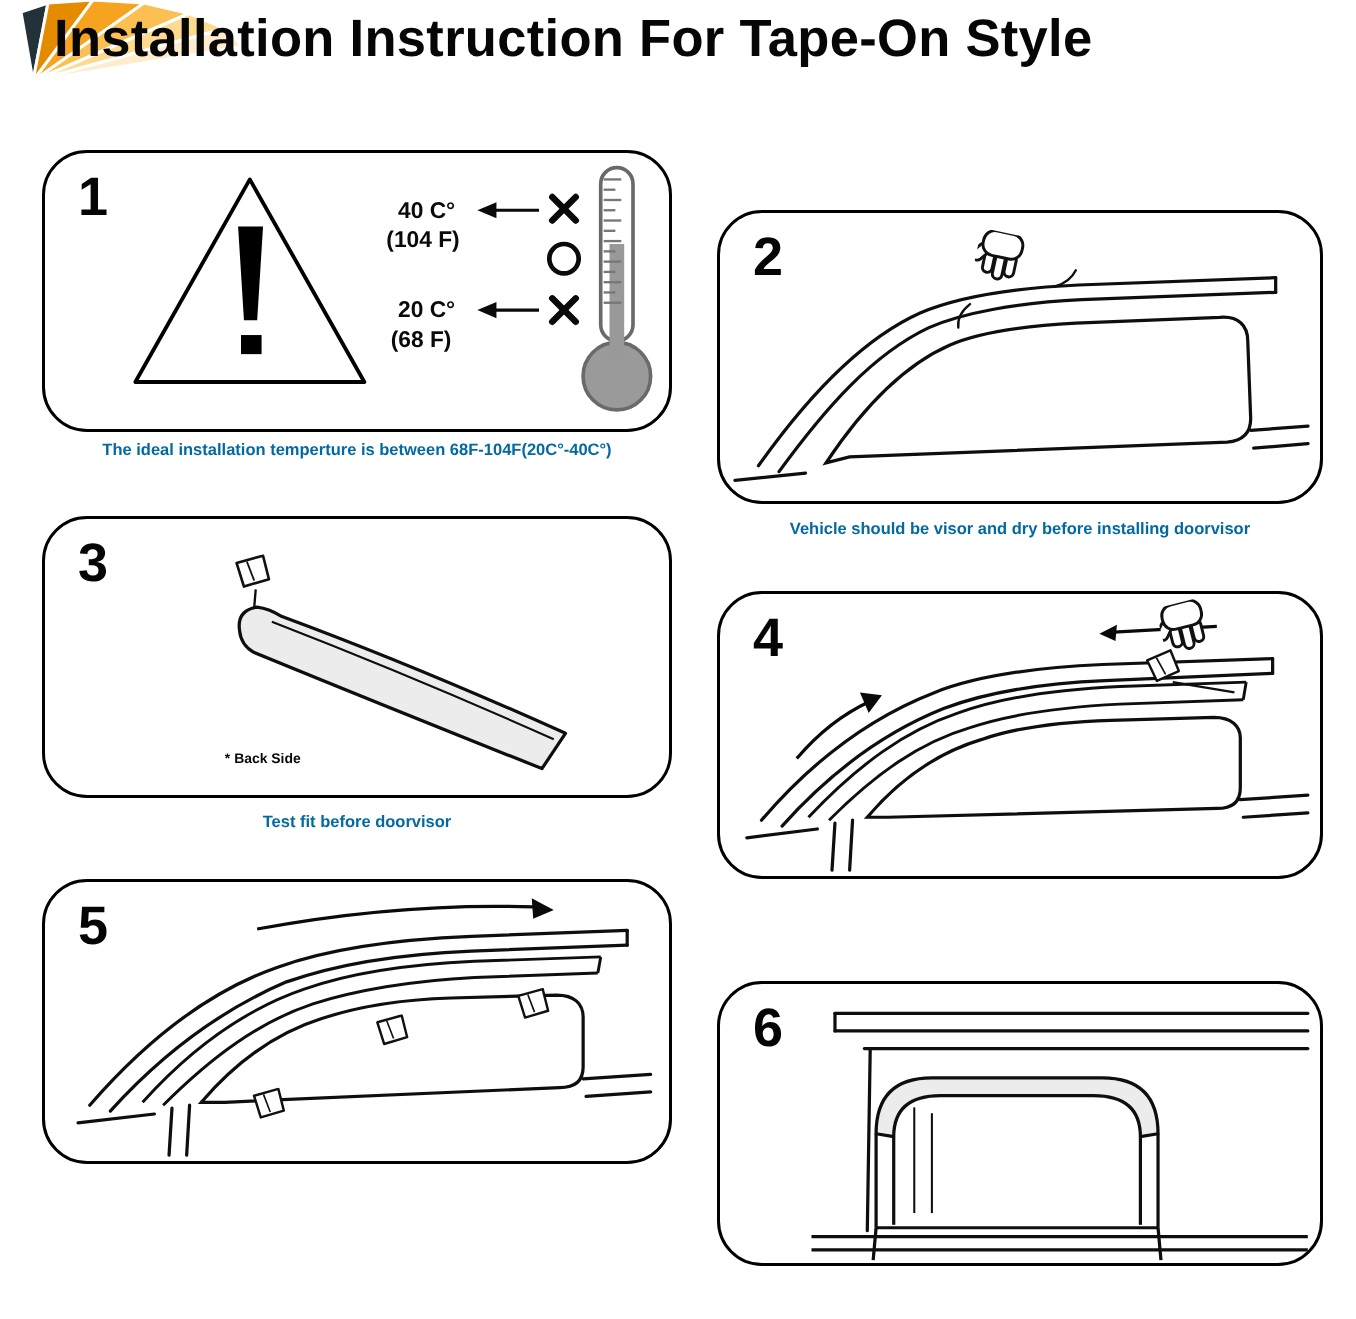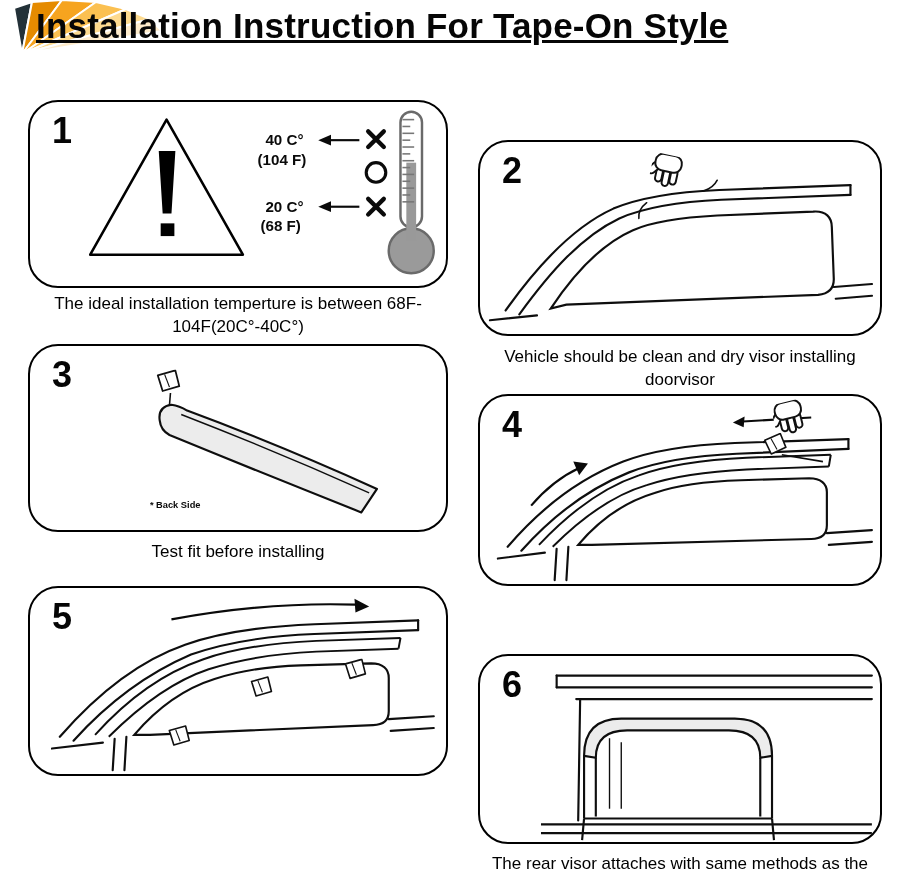--- a/index.html
+++ b/index.html
@@ -8,37 +8,36 @@
     font-family:"Liberation Sans","DejaVu Sans",sans-serif;
     color:#0d0d0d;
     width:904px;
   }
   .page { position:relative; width:904px; height:879px; background:#fff; overflow:hidden; }
 
   .title {
     position:absolute; left:36px; top:6px; z-index:2;
     font-size:35px; font-weight:700; letter-spacing:.2px; color:#060606;
     white-space:nowrap;
-    text-decoration:underline;
   }
   .fan { position:absolute; left:12px; top:0; z-index:1; }
 
   .panel {
     position:absolute; background:#fff;
     border:2.5px solid #000; border-radius:30px;
   }
   .step-num {
     position:absolute; left:22px; top:8px;
     font-size:36px; font-weight:700; color:#050505; z-index:2;
   }
   .art { position:absolute; inset:0; width:100%; height:100%; }
 
   .caption {
     position:absolute; text-align:center;
-    font-size:17px; font-weight:400; color:#000000; line-height:1.35;
+    font-size:11px; font-weight:700; color:#0369a1; line-height:1.35;
   }
   svg text { font-family:"Liberation Sans","DejaVu Sans",sans-serif; }
 </style>
 </head>
 <body>
 
 <div class="page">
 
   <svg width="0" height="0" style="position:absolute" aria-hidden="true">
     <defs>
@@ -143,37 +142,37 @@
         <path d="M361 160 L398 157"></path>
         <path d="M8 182 L56 177"></path>
         <path d="M168 62 q-9 7 -8 16" stroke-width="1.6"></path>
         <path d="M226 50 q10 -3 14 -11" stroke-width="1.6"></path>
       </g>
       <g transform="translate(176,10) rotate(12)">
         <use href="#sym-hand" width="34" height="34"></use>
       </g>
     </svg>
   </section>
-  <div class="caption" style="left:478px;top:346px;width:404px;">Vehicle should be clean and dry visor installing doorvisor</div>
+  <div class="caption" style="left:478px;top:346px;width:404px;">Vehicle should be visor and dry before installing doorvisor</div>
 
   <section class="panel" style="left:28px;top:344px;width:420px;height:188px;">
     <div class="step-num">3</div>
     <svg class="art" viewBox="0 0 420 188">
       <g>
         <path d="M142 60 Q128 62 130 76 Q131 86 140 91 Q240 132 336 170 L352 146 Q250 100 158 66 Q150 61 142 60 Z" fill="#ececec" stroke="#0e0e0e" stroke-width="2.2" stroke-linejoin="round"></path>
         <path d="M152 70 Q250 108 344 150" fill="none" stroke="#0e0e0e" stroke-width="1.4"></path>
       </g>
       <g transform="translate(126,24)">
         <use href="#sym-flag" width="26" height="26"></use>
       </g>
       <path d="M141 48 L140 60" stroke="#0e0e0e" stroke-width="1.6"></path>
       <text x="120" y="166" font-size="9.5" font-weight="700" fill="#0a0a0a">* Back Side</text>
     </svg>
   </section>
-  <div class="caption" style="left:28px;top:541px;width:420px;">Test fit before installing</div>
+  <div class="caption" style="left:28px;top:541px;width:420px;">Test fit before doorvisor</div>
 
   <section class="panel" style="left:478px;top:394px;width:404px;height:192px;">
     <div class="step-num">4</div>
     <svg class="art" viewBox="0 0 404 192">
       <g fill="none" stroke="#0e0e0e" stroke-width="2.2" stroke-linecap="round">
         <path d="M26 154 C62 112 100 84 144 67 C172 56 212 50 258 48 L374 44"></path>
         <path d="M40 158 C74 120 110 94 150 78 C176 68 214 61 260 59 L374 54"></path>
         <path d="M374 44 L374 54"></path>
         <path d="M98 152 C120 126 146 108 176 99 C199 91 230 87 264 86 L334 84 C346 84 352 90 352 98 L352 132 C352 142 346 146 336 146 L112 152 Z"></path>
         <path d="M352 140 L398 137"></path>
@@ -261,15 +260,14 @@
         <line x1="104" y1="166" x2="296" y2="166"></line>
         <line x1="130" y1="84" x2="130" y2="156" stroke-width="1.4"></line>
         <line x1="142" y1="88" x2="142" y2="156" stroke-width="1.4"></line>
         <line x1="60" y1="172" x2="398" y2="172"></line>
         <line x1="60" y1="181" x2="398" y2="181"></line>
         <line x1="104" y1="166" x2="102" y2="188"></line>
         <line x1="296" y1="166" x2="298" y2="188"></line>
       </g>
     </svg>
   </section>
-  <div class="caption" style="left:478px;top:853px;width:404px;">The rear visor attaches with same methods as the front visor</div>
 
 </div>
 
 </body></html>

